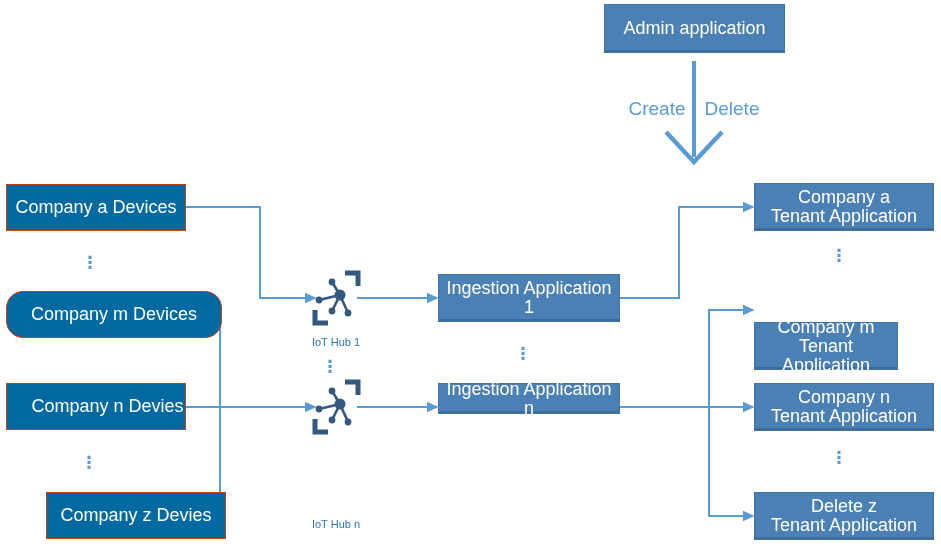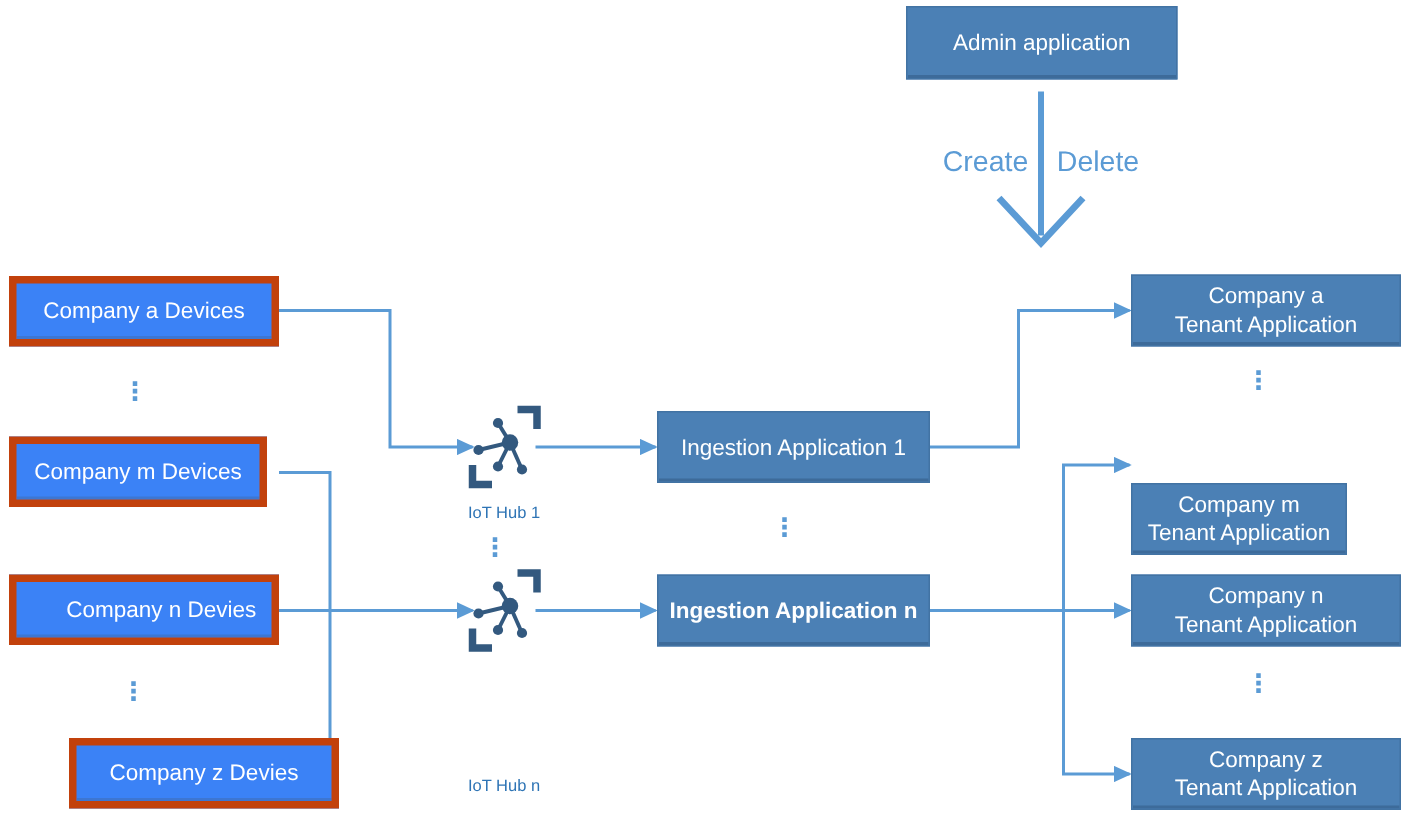--- a/index.html
+++ b/index.html
@@ -3,29 +3,29 @@
 <meta charset="utf-8">
 <style>
   html,body{margin:0;padding:0;background:#fff;}
   .stage{
     position:relative;width:941px;height:551px;background:#ffffff;overflow:hidden;
     font-family:"Liberation Sans",sans-serif;
   }
   .wires{position:absolute;left:0;top:0;width:941px;height:551px;}
   .box{
     position:absolute;display:flex;align-items:center;justify-content:center;
-    color:#ffffff;font-size:15px;text-align:center;line-height:19px;
+    color:#ffffff;font-size:18px;text-align:center;line-height:19px;
     white-space:pre-line;box-sizing:border-box;
   }
   .blue{
     background:#4b80b5;border:1px solid #4273a3;
     box-shadow:inset 0 -2px 0 rgba(20,45,75,0.25);
   }
   .gray{
-    background:#3b82f6;border:5px solid #c2410c;
+    background:#0369a1;border:1px solid #c2410c;
     box-shadow:inset 0 -2px 0 rgba(70,90,120,0.28);
   }
   .wirelabel{
     position:absolute;transform:translate(-50%,-50%);
     font-size:19px;color:#5b9bd5;white-space:nowrap;
   }
   .hublabel{
     position:absolute;transform:translate(-50%,-50%);
     font-size:11px;color:#2e74b5;white-space:nowrap;
   }
@@ -63,21 +63,21 @@
       <path d="M666,132 L694,162 L722,132" stroke-width="4.5"></path>
     </g>
   </svg>
 
   <div class="box blue" style="left:604px;top:4px;width:181px;height:49px;">Admin application</div>
   <div class="wirelabel" style="left:657px;top:109px;">Create</div>
   <div class="wirelabel" style="left:732px;top:109px;">Delete</div>
 
   <div class="box gray" style="left:6px;top:184px;width:180px;height:47px;">Company a Devices</div>
   <div class="dots" style="left:90px;top:262px;">⋮</div>
-  <div class="box gray" style="left:6px;top:291px;width:172px;height:47px;">Company m Devices</div>
+  <div class="box gray" style="left:6px;top:291px;width:216px;height:47px;border-radius:17px;">Company m Devices</div>
   <div class="box gray" style="left:6px;top:383px;width:180px;height:47px;padding-left:23px;">Company n Devies</div>
   <div class="dots" style="left:89px;top:462px;">⋮</div>
   <div class="box gray" style="left:6px;top:492px;width:180px;height:47px;margin-left:40px;">Company z Devies</div>
 
   <svg class="hubicon" style="left:309px;top:270px;" viewBox="-27 -28 54 56">
     <g stroke="#33597f" fill="#33597f">
       <path d="M9,-25 H22 V-12" fill="none" stroke-width="5"></path>
       <path d="M-21,12 V25 H-8" fill="none" stroke-width="5"></path>
       <g stroke-width="2.6">
         <line x1="4" y1="-3" x2="-4" y2="-16"></line>
@@ -108,26 +108,26 @@
       <circle cx="-4" cy="-16" r="3.4" stroke="none"></circle>
       <circle cx="-17" cy="2" r="3.4" stroke="none"></circle>
       <circle cx="-4" cy="13" r="3.4" stroke="none"></circle>
       <circle cx="12" cy="15" r="3.4" stroke="none"></circle>
     </g>
   </svg>
   <div class="hublabel" style="left:336px;top:476px;margin-top:48px;">IoT Hub n</div>
 
   <div class="box blue" style="left:438px;top:274px;width:182px;height:48px;">Ingestion Application 1</div>
   <div class="dots" style="left:523px;top:353px;">⋮</div>
-  <div class="box blue" style="left:438px;top:383px;width:182px;height:48px;font-weight:bold;">Ingestion Application n</div>
+  <div class="box blue" style="left:438px;top:383px;width:182px;height:31px;">Ingestion Application n</div>
 
   <div class="box blue" style="left:754px;top:183px;width:180px;height:48px;">Company a
 Tenant Application</div>
   <div class="dots" style="left:839px;top:255px;">⋮</div>
   <div class="box blue" style="left:754px;top:287px;width:144px;height:48px;margin-top:35px;">Company m
 Tenant Application</div>
   <div class="box blue" style="left:754px;top:383px;width:180px;height:48px;">Company n
 Tenant Application</div>
   <div class="dots" style="left:839px;top:457px;">⋮</div>
-  <div class="box blue" style="left:754px;top:492px;width:180px;height:48px;">Company z
+  <div class="box blue" style="left:754px;top:492px;width:180px;height:48px;">Delete z
 Tenant Application</div>
 
 </div>
 
 </body></html>

